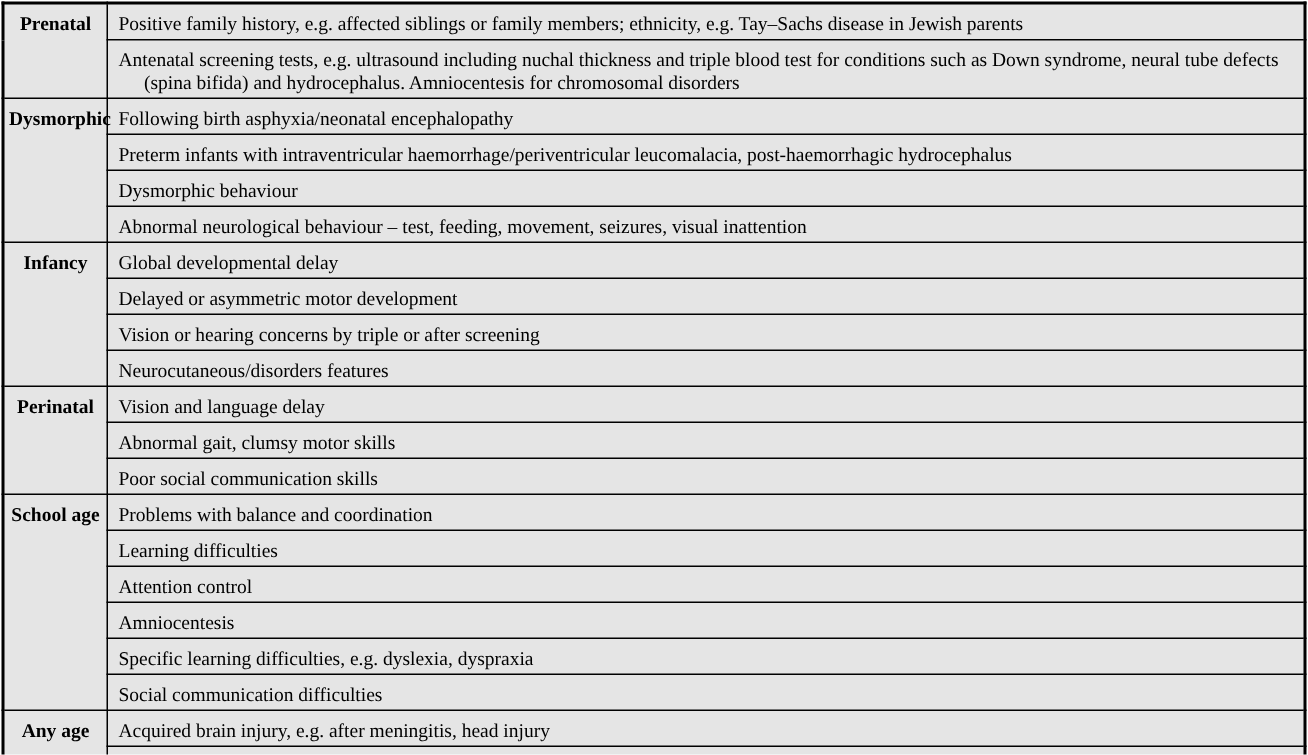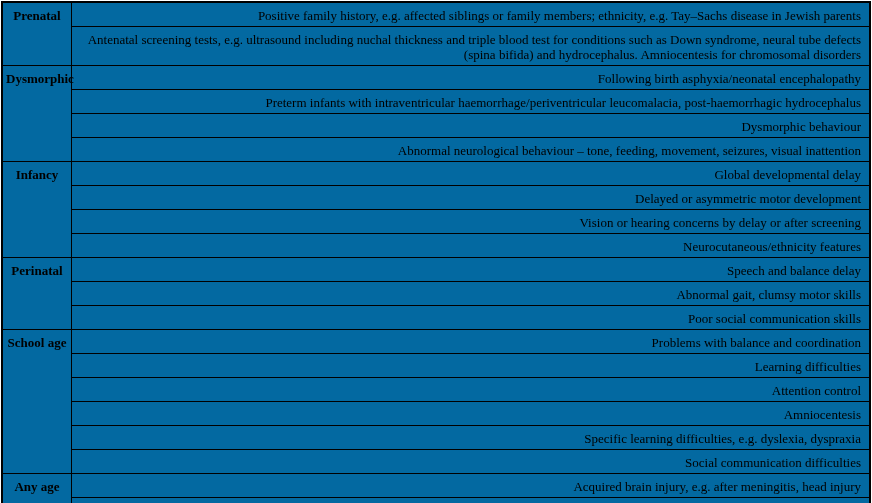--- a/index.html
+++ b/index.html
@@ -18,37 +18,36 @@
     border-collapse: collapse;
     table-layout: fixed;
     width: 870px;
     color: #000000;
   }
   table.ref-table td {
     border: 1px solid #000000;
     font-size: 13px;
     line-height: 15px;
     vertical-align: top;
-    background: #0369a1;
+    background: #e5e5e5;
   }
   
   table.ref-table {
     border: 2px solid #000000;
   }
   td.cat {
     width: 62px;
     font-weight: bold;
     text-align: center;
     padding: 5px 3px 3px 3px;
   }
   td.item {
     padding: 5px 8px 3px 24px;
     text-indent: -17px;
     height: 15px; 
-    text-align: right;
   }
 </style>
 </head>
 <body>
 
 <div class="table-wrap">
   <table class="ref-table">
     <tbody>
 
       <tr>
@@ -63,40 +62,40 @@
         <td class="cat" rowspan="4">Dysmorphic</td>
         <td class="item">Following birth asphyxia/neonatal encephalopathy</td>
       </tr>
       <tr>
         <td class="item">Preterm infants with intraventricular haemorrhage/periventricular leucomalacia, post-haemorrhagic hydrocephalus</td>
       </tr>
       <tr>
         <td class="item">Dysmorphic behaviour</td>
       </tr>
       <tr>
-        <td class="item">Abnormal neurological behaviour – tone, feeding, movement, seizures, visual inattention</td>
+        <td class="item">Abnormal neurological behaviour – test, feeding, movement, seizures, visual inattention</td>
       </tr>
 
       <tr>
         <td class="cat" rowspan="4">Infancy</td>
         <td class="item">Global developmental delay</td>
       </tr>
       <tr>
         <td class="item">Delayed or asymmetric motor development</td>
       </tr>
       <tr>
-        <td class="item">Vision or hearing concerns by delay or after screening</td>
+        <td class="item">Vision or hearing concerns by triple or after screening</td>
       </tr>
       <tr>
-        <td class="item">Neurocutaneous/ethnicity features</td>
+        <td class="item">Neurocutaneous/disorders features</td>
       </tr>
 
       <tr>
         <td class="cat" rowspan="3">Perinatal</td>
-        <td class="item">Speech and balance delay</td>
+        <td class="item">Vision and language delay</td>
       </tr>
       <tr>
         <td class="item">Abnormal gait, clumsy motor skills</td>
       </tr>
       <tr>
         <td class="item">Poor social communication skills</td>
       </tr>
 
       <tr>
         <td class="cat" rowspan="6">School age</td>

